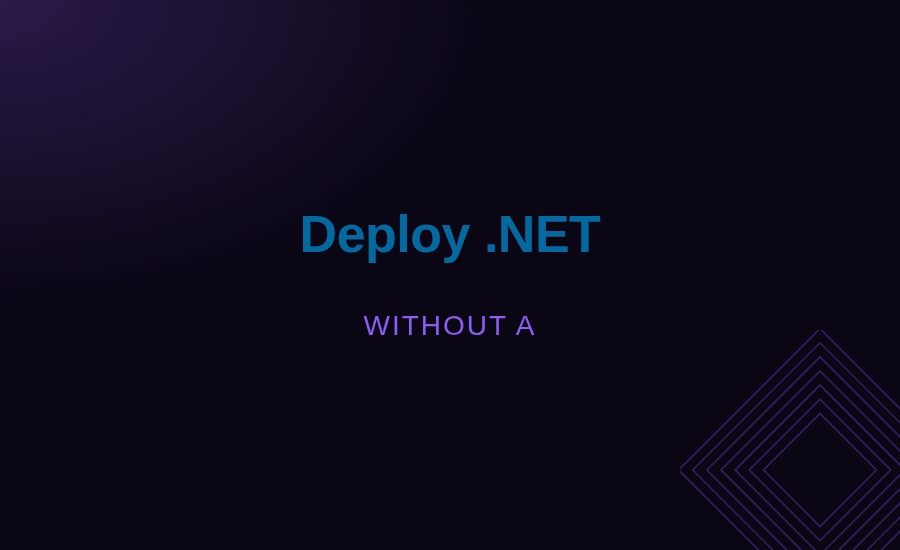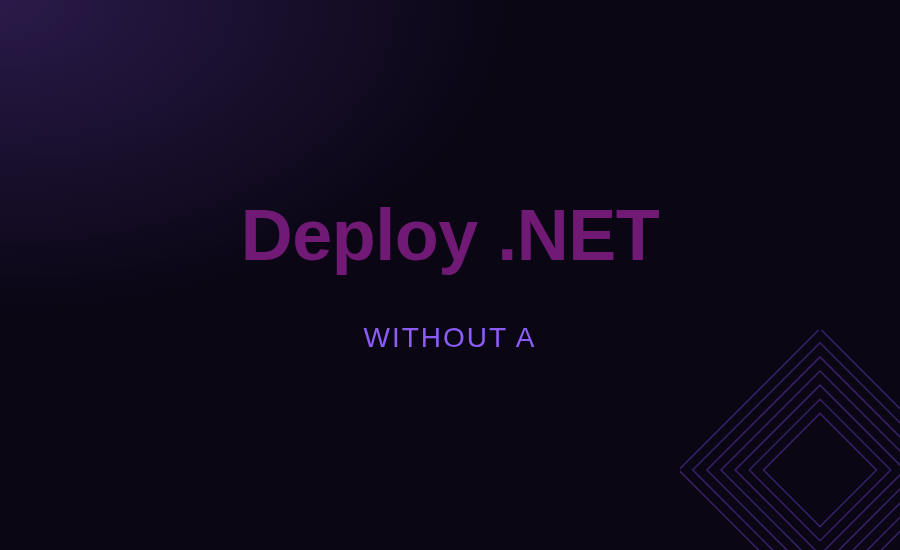--- a/index.html
+++ b/index.html
@@ -21,22 +21,22 @@
       justify-content: center;
     }
 
     .content {
       text-align: center;
       position: relative;
       z-index: 2;
     }
 
     .title {
-      color: #701a75;
-      font-size: 72px;
+      color: #0369a1;
+      font-size: 52px;
       font-weight: 800;
       line-height: 1.15;
       margin-bottom: 42px;
       letter-spacing: -0.5px;
     }
 
     .subtitle {
       color: #8b5cf6;
       font-size: 28px;
       font-weight: 400;

